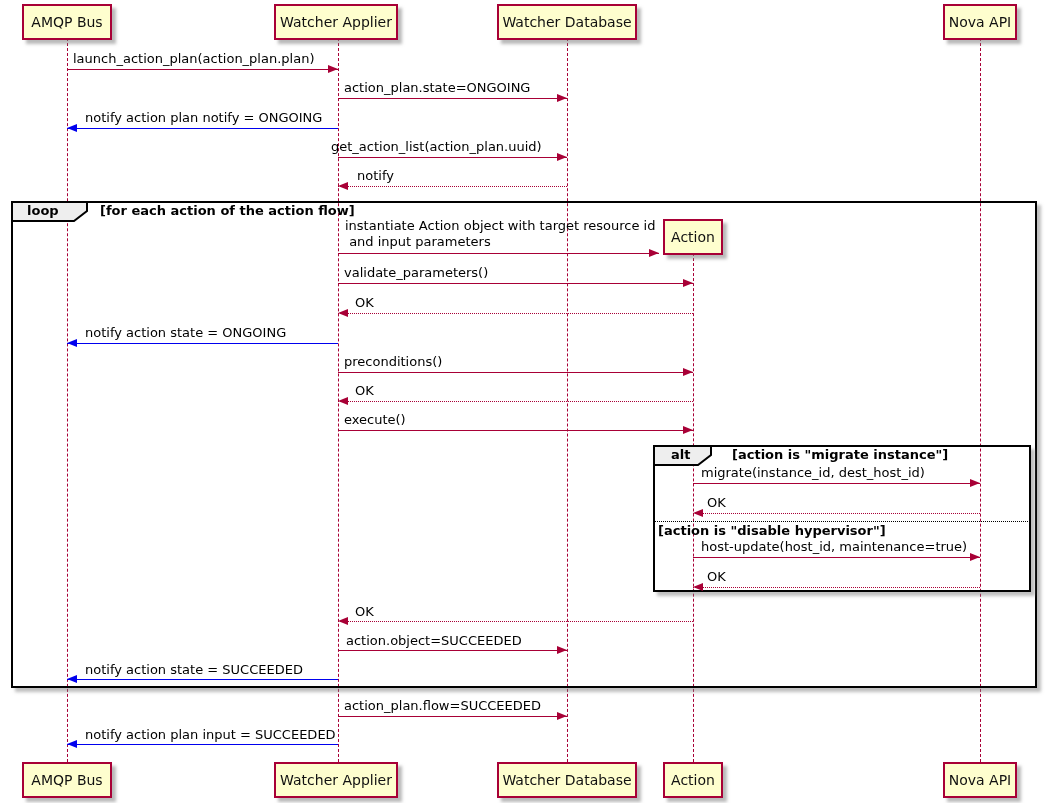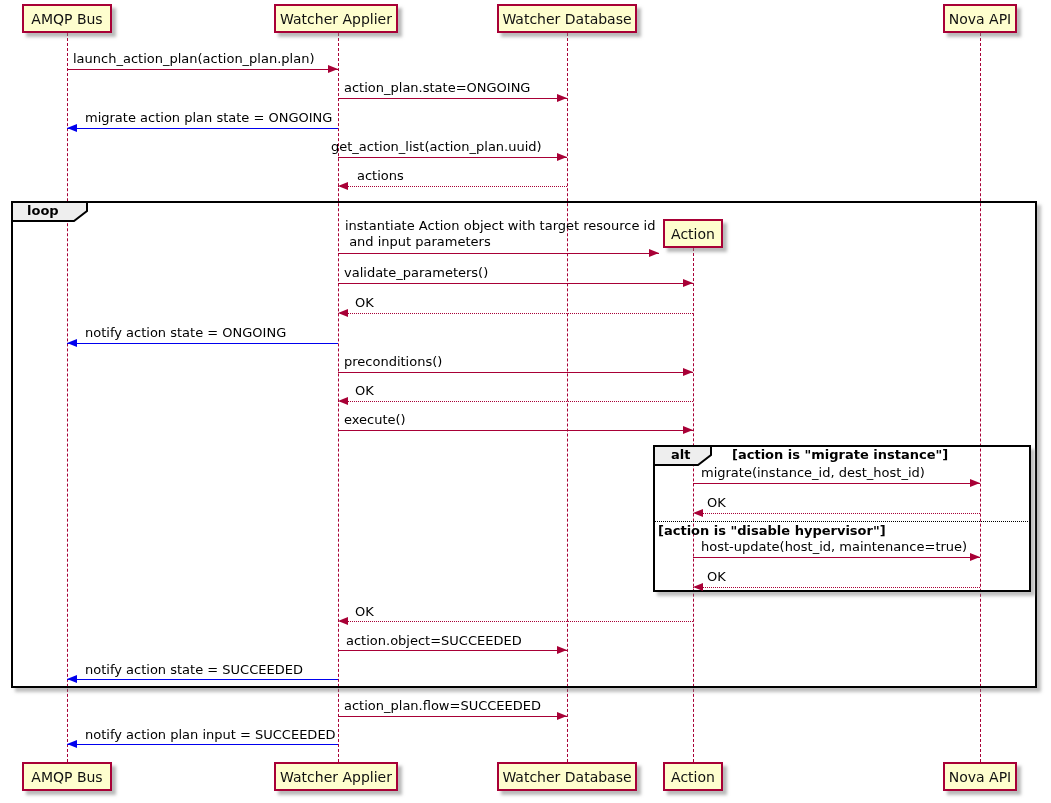--- a/index.html
+++ b/index.html
@@ -1,19 +1,19 @@
 <!DOCTYPE html>
 <html><head>
 <meta charset="utf-8">
 <style>
   html,body{margin:0;padding:0;background:#fff;}
   #stage{position:relative;width:1051px;height:803px;background:#ffffff;overflow:hidden;
          font-family:"DejaVu Sans","Liberation Sans",sans-serif;color:#000;}
   
-  .pbox{position:absolute;height:29px;box-sizing:border-box;background:#FEFECE;
+  .pbox{position:absolute;height:36px;box-sizing:border-box;background:#FEFECE;
         border:2px solid #A80036;box-shadow:4px 4px 3px rgba(130,130,130,.55);
         display:flex;align-items:center;justify-content:center;
         font-size:14px;color:#111;white-space:nowrap;}
   
   .lifeline{position:absolute;width:0;border-left:1px dashed #A80036;}
   
   .mlabel{position:absolute;font-size:13px;line-height:16px;white-space:pre;color:#000;}
   
   .mline{position:absolute;height:0;border-top:1px solid #A80036;}
   .mline.dotted{border-top-style:dotted;}
@@ -42,20 +42,21 @@
   <div class="lifeline" style="left:980px;top:33px;height:729px"></div>
   <div class="lifeline" style="left:693px;top:248px;height:514px"></div>
 
   <div class="frame" style="left:11px;top:201px;width:1026px;height:487px"></div>
   <div class="ftab" style="left:11px;top:201px">
     <svg width="78" height="21">
       <path d="M1,1 H76 V10 L63,20 H1 Z" fill="#EEEEEE" stroke="#000000" stroke-width="2"></path>
     </svg>
   </div>
   <span class="ftab-label" style="left:27px;top:203px">loop</span>
+  <span class="fcond" style="left:100px;top:203px">[for each action of the action flow]</span>
 
   <div class="frame" style="left:653px;top:445px;width:378px;height:147px"></div>
   <div class="ftab" style="left:653px;top:445px">
     <svg width="60" height="21">
       <path d="M1,1 H58 V10 L45,20 H1 Z" fill="#EEEEEE" stroke="#000000" stroke-width="2"></path>
     </svg>
   </div>
   <span class="ftab-label" style="left:671px;top:447px">alt</span>
   <span class="fcond" style="left:732px;top:447px">[action is "migrate instance"]</span>
   <div class="fdivider" style="left:654px;top:521px;width:376px"></div>
@@ -67,33 +68,33 @@
     <div class="ah-r" style="left:328px;top:65px"></div>
   </div>
 
   <div class="msg">
     <span class="mlabel" style="left:344px;top:80px">action_plan.state=ONGOING</span>
     <div class="mline" style="left:338px;top:98px;width:229px"></div>
     <div class="ah-r" style="left:557px;top:94px"></div>
   </div>
 
   <div class="msg">
-    <span class="mlabel" style="left:85px;top:110px">migrate action plan state = ONGOING</span>
+    <span class="mlabel" style="left:85px;top:110px">notify action plan notify = ONGOING</span>
     <div class="mline blue" style="left:67px;top:128px;width:271px"></div>
     <div class="ah-l blue" style="left:67px;top:124px"></div>
   </div>
 
   <div class="msg">
     <span class="mlabel" style="left:331px;top:139px">get_action_list(action_plan.uuid)</span>
     <div class="mline" style="left:338px;top:157px;width:229px"></div>
     <div class="ah-r" style="left:557px;top:153px"></div>
   </div>
 
   <div class="msg">
-    <span class="mlabel" style="left:357px;top:168px">actions</span>
+    <span class="mlabel" style="left:357px;top:168px">notify</span>
     <div class="mline dotted" style="left:338px;top:186px;width:229px"></div>
     <div class="ah-l" style="left:338px;top:182px"></div>
   </div>
 
   <div class="msg">
     <span class="mlabel" style="left:345px;top:218px">instantiate Action object with target resource id
  and input parameters</span>
     <div class="mline" style="left:338px;top:253px;width:321px"></div>
     <div class="ah-r" style="left:649px;top:249px"></div>
   </div>

